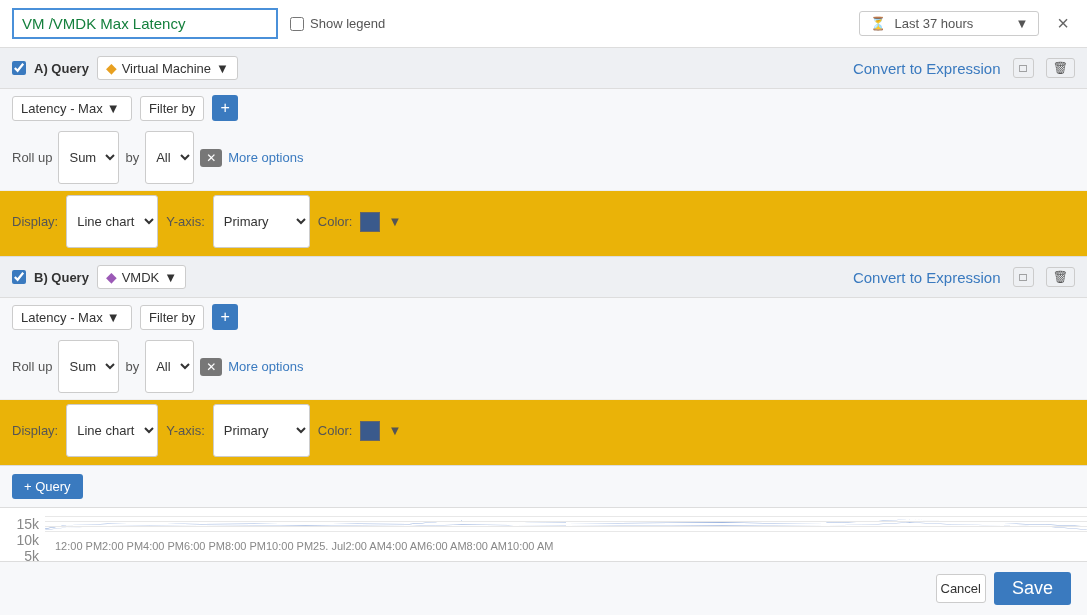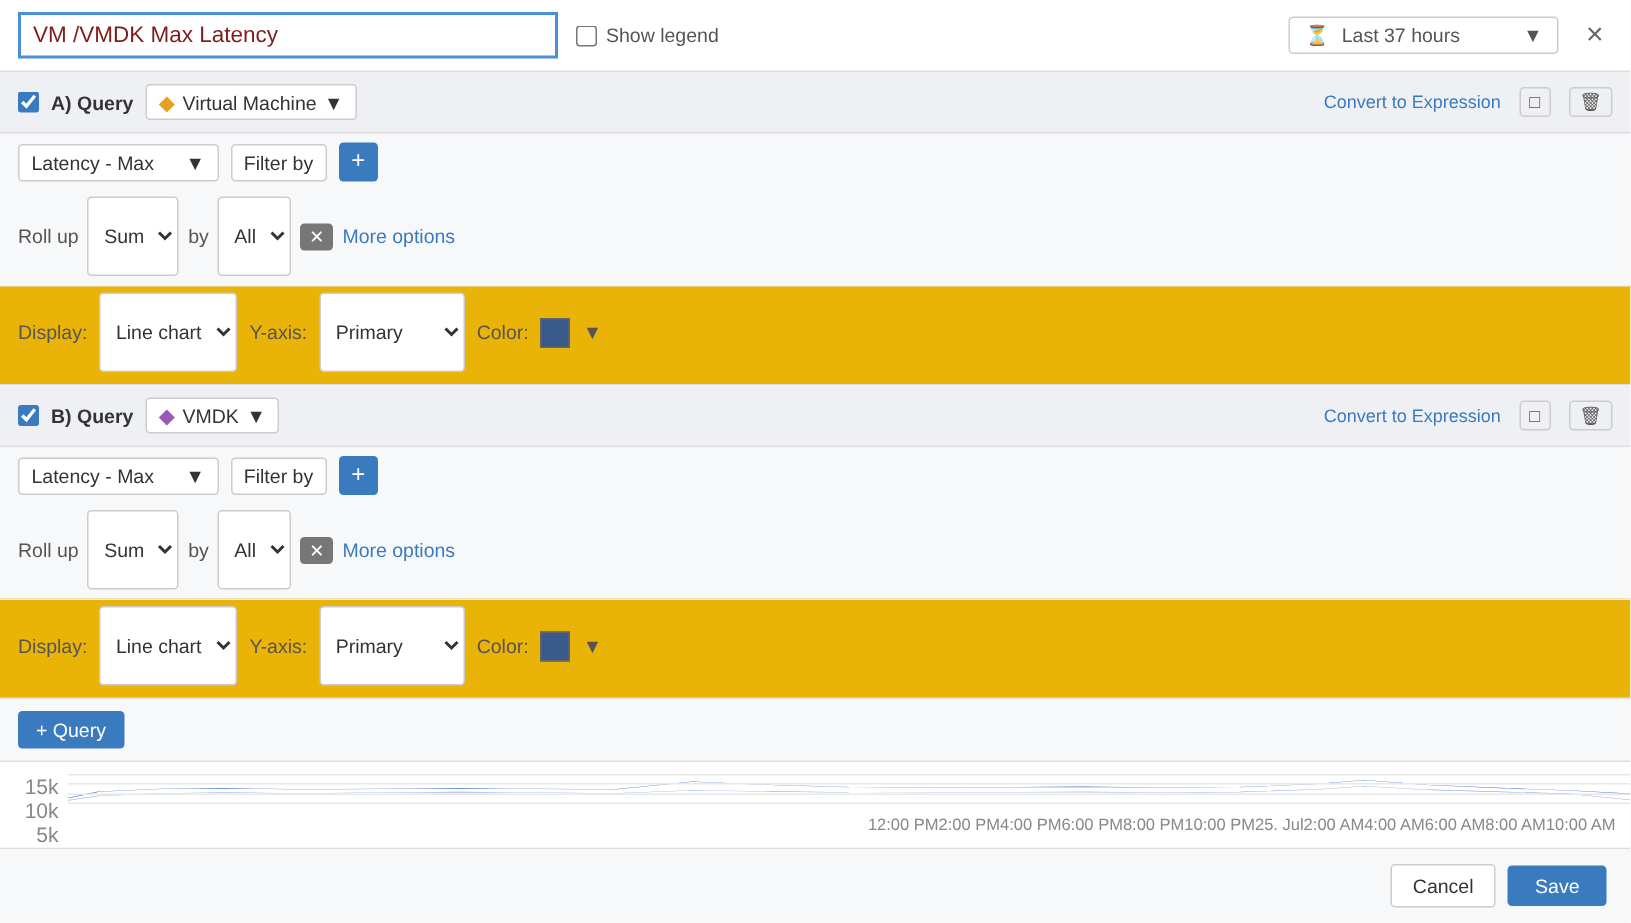--- a/index.html
+++ b/index.html
@@ -19,22 +19,22 @@
       align-items: center;
       padding: 8px 12px;
       border-bottom: 1px solid #ddd;
       background: #fff;
       gap: 12px;
     }
     .title-input {
       border: 2px solid #4a90d9;
       padding: 5px 8px;
       font-size: 15px;
-      width: 360px;
-      color: #7f1d1d;
+      width: 266px;
+      color: #15803d;
       outline: none;
     }
     .show-legend-wrap {
       display: flex;
       align-items: center;
       gap: 6px;
       color: #555;
     }
     .show-legend-wrap input[type=checkbox] { width: 14px; height: 14px; }
     .spacer { flex: 1; }
@@ -90,21 +90,21 @@
       padding: 3px 8px;
       cursor: pointer;
       font-size: 13px;
       color: #333;
     }
     .entity-icon-vm { color: #e8a020; font-size: 14px; }
     .entity-icon-vmdk { color: #9b59b6; font-size: 14px; }
     .convert-link {
       margin-left: auto;
       color: #3a7abf;
-      font-size: 12px;
+      font-size: 15px;
       cursor: pointer;
       text-decoration: none;
     }
     .icon-btn {
       background: none;
       border: 1px solid #ccc;
       border-radius: 3px;
       padding: 2px 6px;
       cursor: pointer;
       font-size: 12px;
@@ -114,21 +114,21 @@
 
     .query-row {
       display: flex;
       align-items: center;
       padding: 6px 12px;
       gap: 8px;
     }
     .metric-btn {
       display: flex;
       align-items: flex-start;
-      gap: 21px;
+      gap: 4px;
       background: #fff;
       border: 1px solid #ccc;
       border-radius: 3px;
       padding: 4px 8px;
       cursor: pointer;
       font-size: 13px;
       color: #333;
       min-width: 120px;
     }
     .filter-btn {
@@ -265,52 +265,52 @@
     }
 
     .x-axis {
       position: absolute;
       left: 45px;
       right: 0;
       bottom: 0;
       height: 30px;
       display: flex;
       align-items: center;
-      justify-content: flex-end;
+      justify-content: flex-start;
       padding: 0 10px;
       font-size: 11px;
       color: #888;
     }
 
     
     .footer {
       display: flex;
       justify-content: flex-end;
       align-items: center;
       padding: 10px 16px;
       border-top: 1px solid #ddd;
       background: #f7f8fa;
       gap: 8px;
     }
     .cancel-btn {
       background: #fff;
       border: 1px solid #ccc;
       border-radius: 3px;
-      padding: 6px 14px;
+      padding: 6px 4px;
       cursor: pointer;
       font-size: 13px;
       color: #333;
     }
     .save-btn {
       background: #3a7abf;
       border: none;
       border-radius: 3px;
       padding: 6px 18px;
       cursor: pointer;
-      font-size: 13px;
+      font-size: 18px;
       color: #fff;
     }
 
     .checkbox-blue {
       accent-color: #3a7abf;
       width: 14px;
       height: 14px;
     }
 
     

